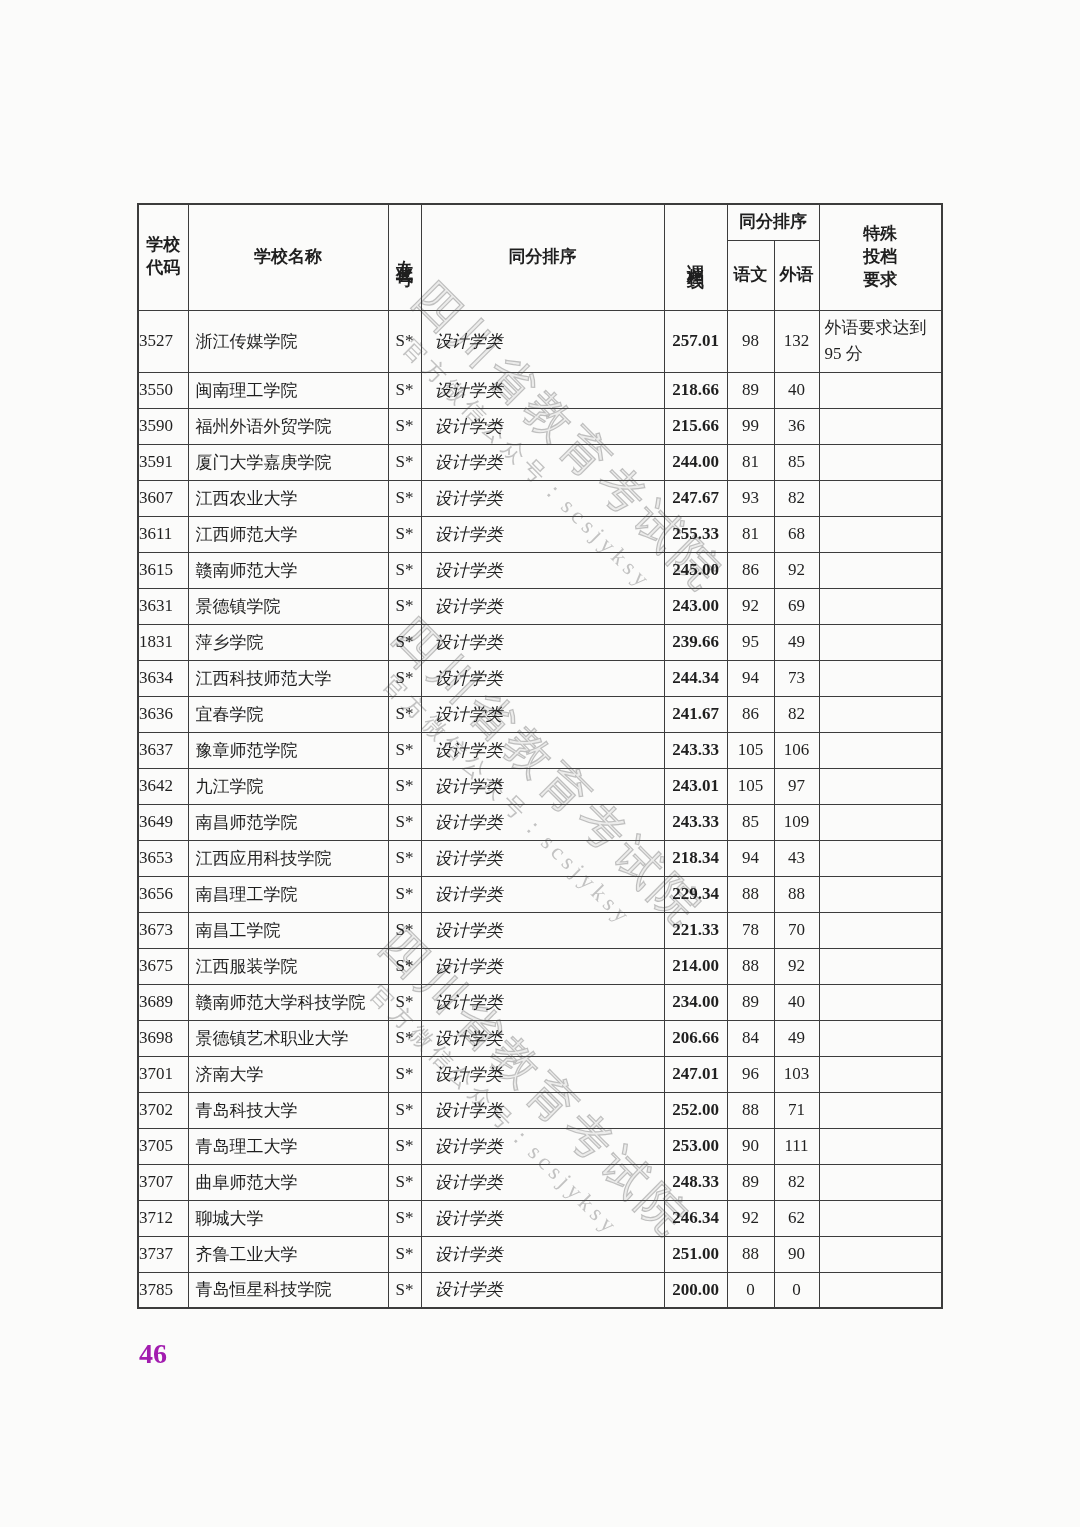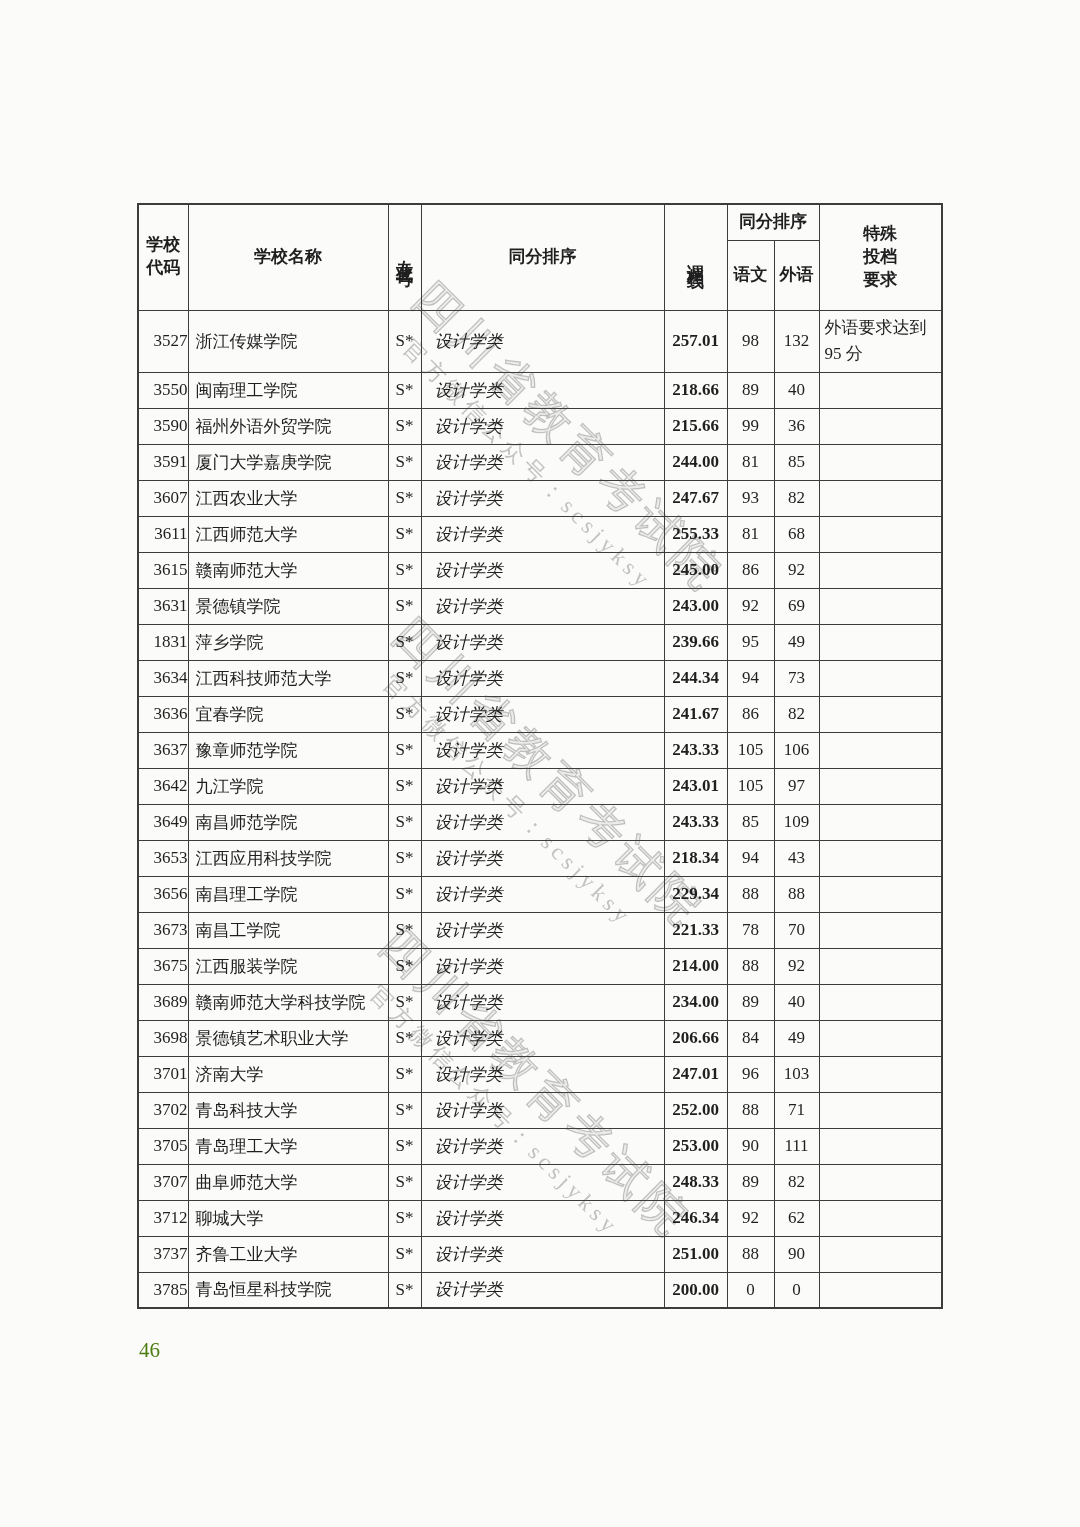--- a/index.html
+++ b/index.html
@@ -71,36 +71,37 @@
     display: inline-block;
     writing-mode: vertical-rl;
     text-orientation: upright;
     letter-spacing: 4px;
     line-height: 1;
   }
 
   tbody tr { height: 36px; }
   tbody tr.tall { height: 62px; }
 
-  td.cell-school-code { text-align: right; }
+  td.cell-school-code { text-align: left; }
   td.cell-school-name { text-align: left; padding-left: 7px; }
   td.cell-major-code  { text-align: center; }
   td.cell-major-name  { text-align: left; padding-left: 13px; font-style: italic; }
   td.cell-score-line  { text-align: center; font-weight: 600; }
   td.cell-chinese     { text-align: center; }
   td.cell-foreign     { text-align: center; }
   td.cell-special     { text-align: left; padding: 2px 5px; line-height: 1.55; margin-left: 18px; }
 
   
   .page-number {
     position: absolute;
     left: 139px; top: 1338px;
-    font-size: 21px;
-    color: #4d7c0f;
+    font-size: 28px;
+    color: #a21caf;
     z-index: 1;
+    font-weight: bold;
   }
 </style>
 </head>
 <body>
 
 <div class="page">
 
   <div class="wm" id="wm1">
     <div class="wm-big">四川省教育考试院</div>
     <div class="wm-small">官方微信公众号：scsjyksy</div>

